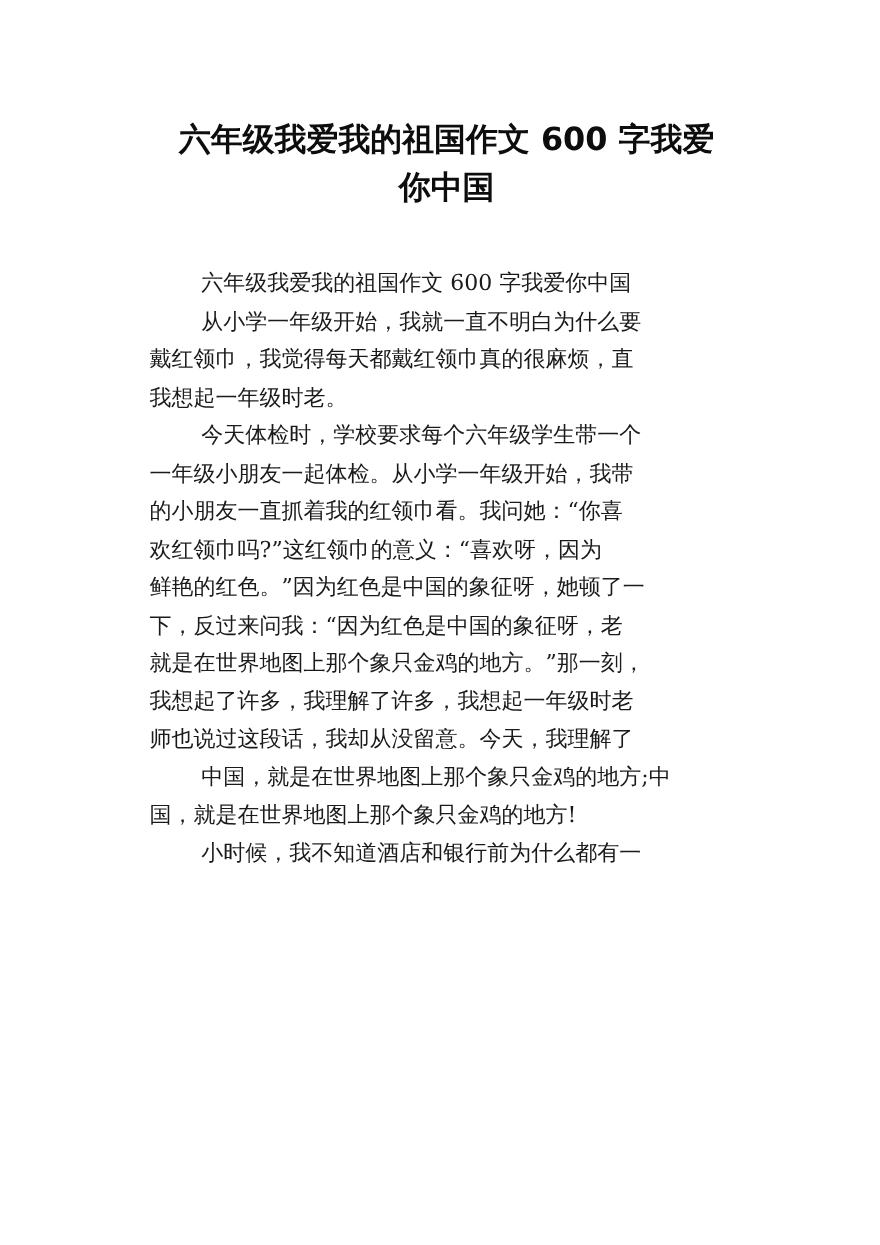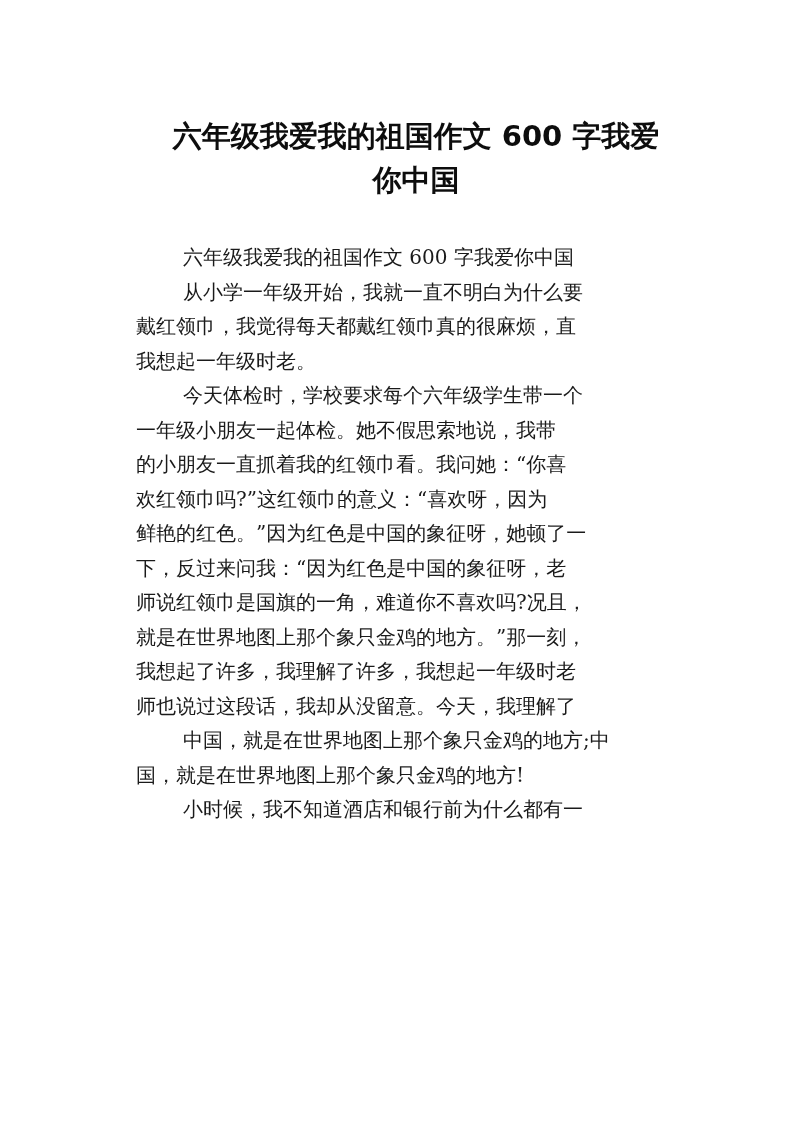--- a/index.html
+++ b/index.html
@@ -26,21 +26,21 @@
       left: 100px;
       top: 98px;
       width: 600px;
       text-align: center;
       font-family: "DejaVu Sans", "Liberation Sans", sans-serif;
       font-weight: bold;
       font-size: 29px;
       line-height: 44px;
       letter-spacing: 0px;
       color: #0d0d0d;
-      margin: 16px;
+      margin: 6px;
     }
     .title .line { display: block; }
     .body {
       position: absolute;
       left: 136px;
       top: 240px;
       width: 545px;
       font-family: "DejaVu Serif", "Liberation Serif", serif;
       font-size: 20px;
       line-height: 34.5px;
@@ -61,26 +61,25 @@
     <span class="line">六年级我爱我的祖国作文 600 字我爱</span>
     <span class="line">你中国</span>
   </h1>
 
   <div class="body">
     <span class="line indent">六年级我爱我的祖国作文 600 字我爱你中国</span>
     <span class="line indent">从小学一年级开始，我就一直不明白为什么要</span>
     <span class="line">戴红领巾，我觉得每天都戴红领巾真的很麻烦，直</span>
     <span class="line">我想起一年级时老。</span>
     <span class="line indent">今天体检时，学校要求每个六年级学生带一个</span>
-    <span class="line">一年级小朋友一起体检。她不假思索地说，我带</span>
+    <span class="line">一年级小朋友一起体检。从小学一年级开始，我带</span>
     <span class="line">的小朋友一直抓着我的红领巾看。我问她：“你喜</span>
     <span class="line">欢红领巾吗?”这红领巾的意义：“喜欢呀，因为</span>
     <span class="line">鲜艳的红色。”因为红色是中国的象征呀，她顿了一</span>
     <span class="line">下，反过来问我：“因为红色是中国的象征呀，老</span>
-    <span class="line">师说红领巾是国旗的一角，难道你不喜欢吗?况且，</span>
     <span class="line">就是在世界地图上那个象只金鸡的地方。”那一刻，</span>
     <span class="line">我想起了许多，我理解了许多，我想起一年级时老</span>
     <span class="line">师也说过这段话，我却从没留意。今天，我理解了</span>
     <span class="line indent">中国，就是在世界地图上那个象只金鸡的地方;中</span>
     <span class="line">国，就是在世界地图上那个象只金鸡的地方!</span>
     <span class="line indent">小时候，我不知道酒店和银行前为什么都有一</span>
   </div>
 </div>
 
 </body></html>

